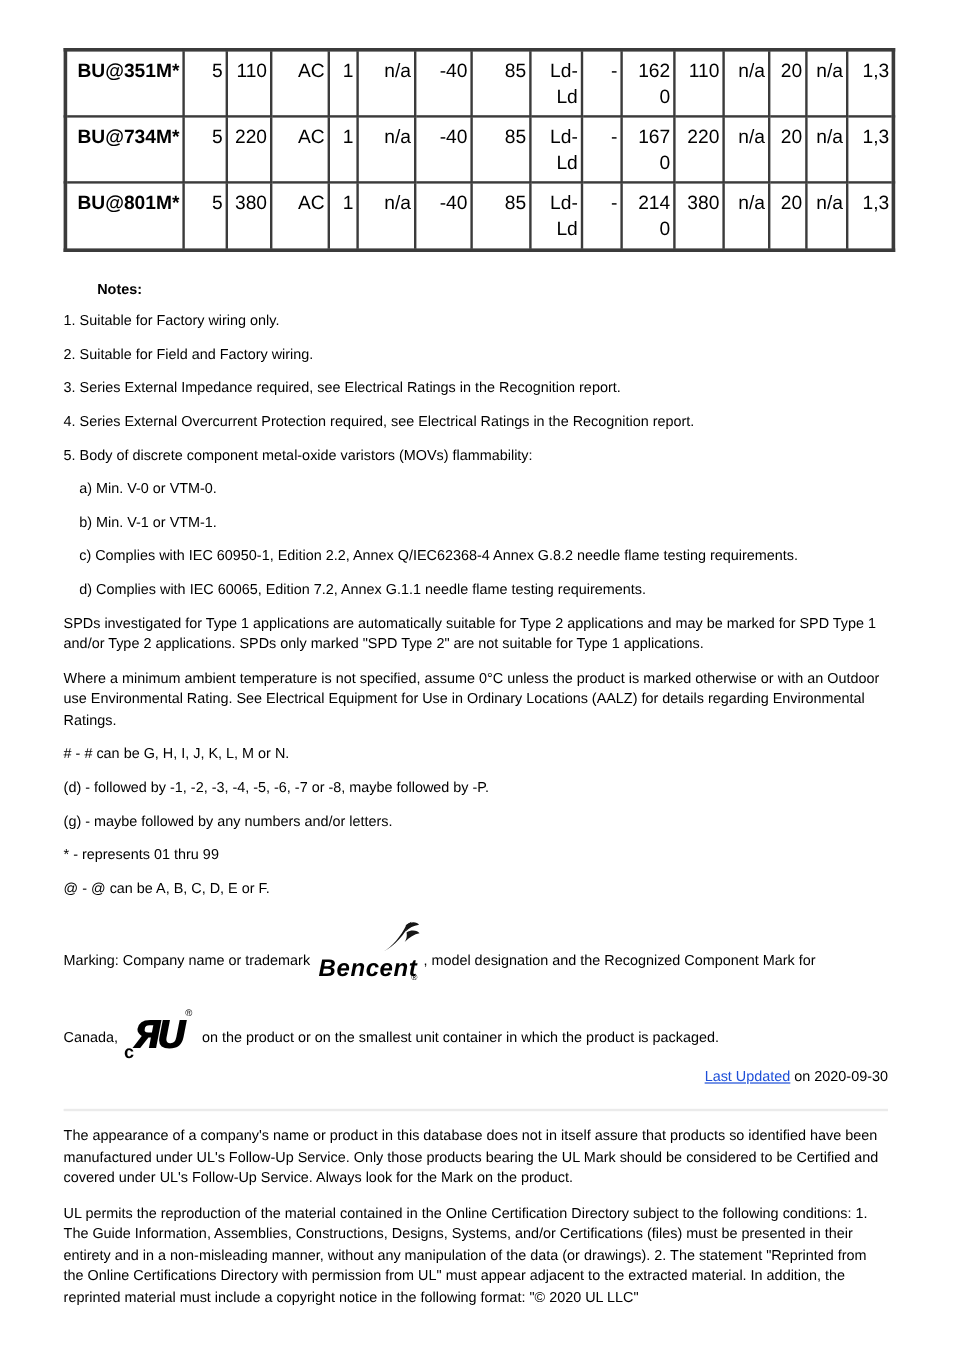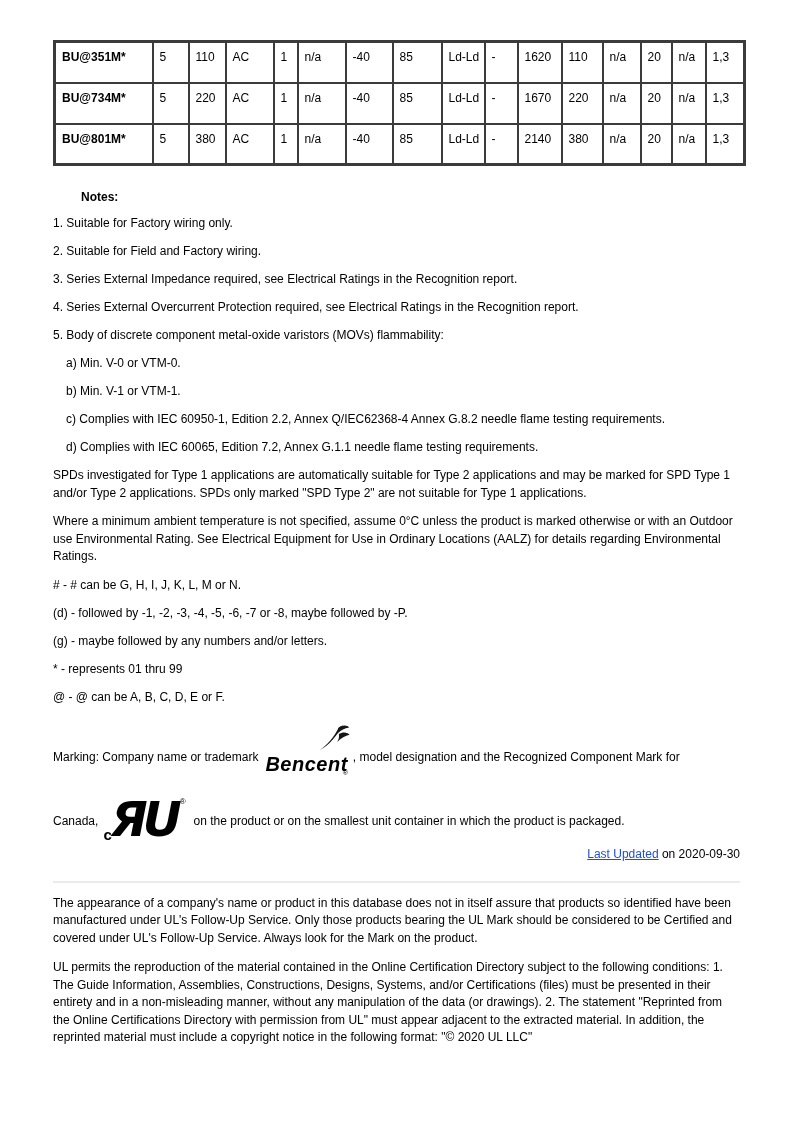--- a/index.html
+++ b/index.html
@@ -14,41 +14,41 @@
   
   table.ratings {
     border-collapse: collapse; table-layout: fixed;
     width: 690px; border: 3px solid #3b3b3b;
   }
   table.ratings td {
     border: 2px solid #3b3b3b;
     vertical-align: top;
     padding: 6px 2px 4px 6px;
     height: 41px;
-    font-size: 12px; line-height: 1.35;
-    overflow: hidden; word-wrap: break-word;
+    font-size: 16px; line-height: 1.35;
+    overflow: hidden; word-wrap: break-word; text-align: right;
   }
   td.model { font-weight: bold; }
 
   
   .note-heading { font-weight: bold; margin-top: 24px; padding-left: 28px; }
   .note  { margin-top: 11px; line-height: 17px; }
   .subnote { margin-left: 13px; }
   .para  { margin-top: 11px; line-height: 17.5px; }
 
   
   .marking { margin-top: 18px; line-height: 17px; display: flex; align-items: center; flex-wrap: wrap; }
   .bencent { display: inline-flex; align-items: flex-end; margin: 0 5px 0 7px; flex-direction: column; }
   .bencent svg { margin-right: -2px; margin-bottom: 2px; }
   .bname { font-style: italic; font-weight: bold; font-size: 20px; letter-spacing: 0.5px; line-height: 1; }
   .breg  { font-size: 7px; vertical-align: top; position: relative; top: -10px; }
   .marking2 { margin-top: 6px; display: flex; align-items: center; }
   .cul { display: inline-flex; height: 48px; margin: 0 8px 0 5px; align-items: stretch; }
   .cul-c  { font-weight: bold; font-size: 15px; align-self: flex-end; margin: 0 -1px 2px 0; }
-  .cul-ru { font-weight: bold; font-style: italic; font-size: 48px; line-height: 44px;
+  .cul-ru { font-weight: bold; font-style: italic; font-size: 32px; line-height: 44px;
             letter-spacing: -5px; font-family: "DejaVu Sans", sans-serif; }
   .cul-reg { font-size: 8px; align-self: flex-start; margin-left: 3px; }
 
   .last-updated { text-align: right; margin-top: 2px; }
   .last-updated a { color: #1d4ed8; text-decoration: underline; cursor: pointer; }
 
   .divider { border: none; border-top: 2px solid #ebebeb; margin: 20px 0 6px 0; }
 
   .footer-para { margin-top: 12px; line-height: 17.5px; }
 </style>

